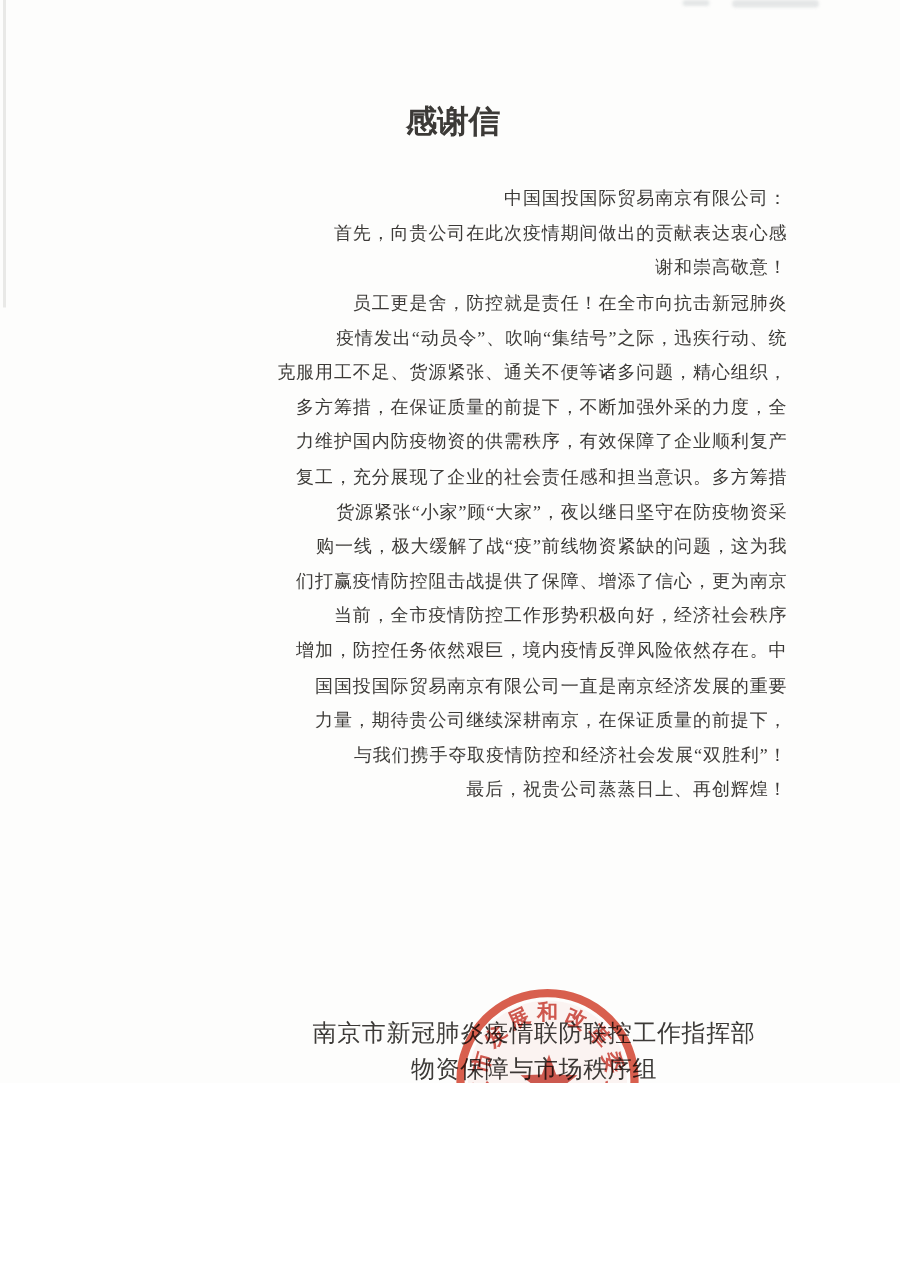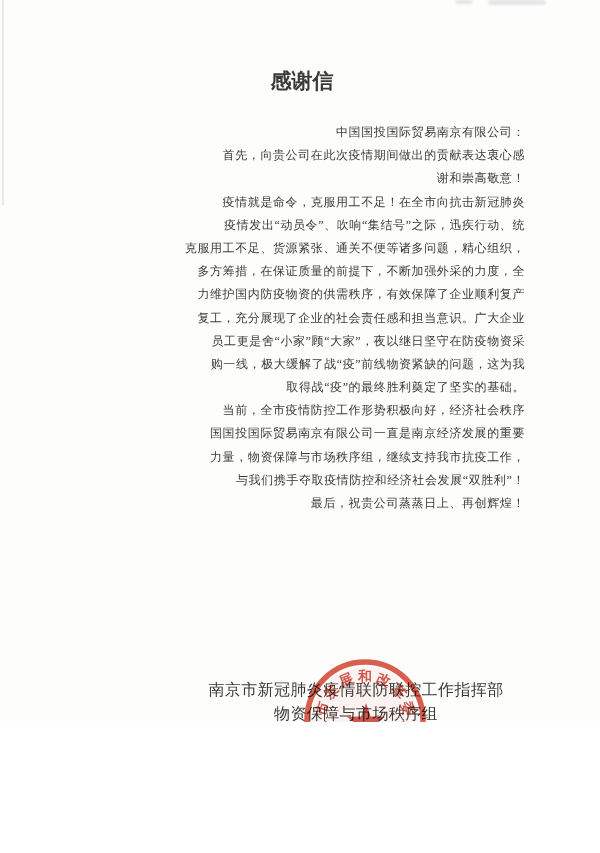--- a/index.html
+++ b/index.html
@@ -62,32 +62,33 @@
   <div class="scan-smudge a"></div>
   <div class="scan-smudge b"></div>
   <div class="scan-edge-line"></div>
 
   <div class="title">感谢信</div>
 
   <div class="body">
       <div class="body-line">中国国投国际贸易南京有限公司：</div>
       <div class="body-line indent">首先，向贵公司在此次疫情期间做出的贡献表达衷心感</div>
       <div class="body-line">谢和崇高敬意！</div>
-      <div class="body-line indent">疫情就是命令，克服用工不足！在全市向抗击新冠肺炎</div>
+      <div class="body-line indent">员工更是舍，防控就是责任！在全市向抗击新冠肺炎</div>
       <div class="body-line">疫情发出“动员令”、吹响“集结号”之际，迅疾行动、统</div>
       <div class="body-line">克服用工不足、货源紧张、通关不便等诸多问题，精心组织，</div>
       <div class="body-line">多方筹措，在保证质量的前提下，不断加强外采的力度，全</div>
       <div class="body-line">力维护国内防疫物资的供需秩序，有效保障了企业顺利复产</div>
-      <div class="body-line">复工，充分展现了企业的社会责任感和担当意识。广大企业</div>
-      <div class="body-line">员工更是舍“小家”顾“大家”，夜以继日坚守在防疫物资采</div>
+      <div class="body-line">复工，充分展现了企业的社会责任感和担当意识。多方筹措</div>
+      <div class="body-line">货源紧张“小家”顾“大家”，夜以继日坚守在防疫物资采</div>
       <div class="body-line">购一线，极大缓解了战“疫”前线物资紧缺的问题，这为我</div>
-      <div class="body-line">取得战“疫”的最终胜利奠定了坚实的基础。</div>
+      <div class="body-line">们打赢疫情防控阻击战提供了保障、增添了信心，更为南京</div>
       <div class="body-line indent">当前，全市疫情防控工作形势积极向好，经济社会秩序</div>
+      <div class="body-line">增加，防控任务依然艰巨，境内疫情反弹风险依然存在。中</div>
       <div class="body-line">国国投国际贸易南京有限公司一直是南京经济发展的重要</div>
-      <div class="body-line">力量，物资保障与市场秩序组，继续支持我市抗疫工作，</div>
+      <div class="body-line">力量，期待贵公司继续深耕南京，在保证质量的前提下，</div>
       <div class="body-line">与我们携手夺取疫情防控和经济社会发展“双胜利”！</div>
       <div class="body-line indent">最后，祝贵公司蒸蒸日上、再创辉煌！</div>
     </div>
 
   <div class="signature">
     <div>南京市新冠肺炎疫情联防联控工作指挥部</div>
     <div>物资保障与市场秩序组</div>
     <div>（南京市发展和改革委员会代章）</div>
     <div class="date">2020 年 4 月 20 日</div>
   </div>

